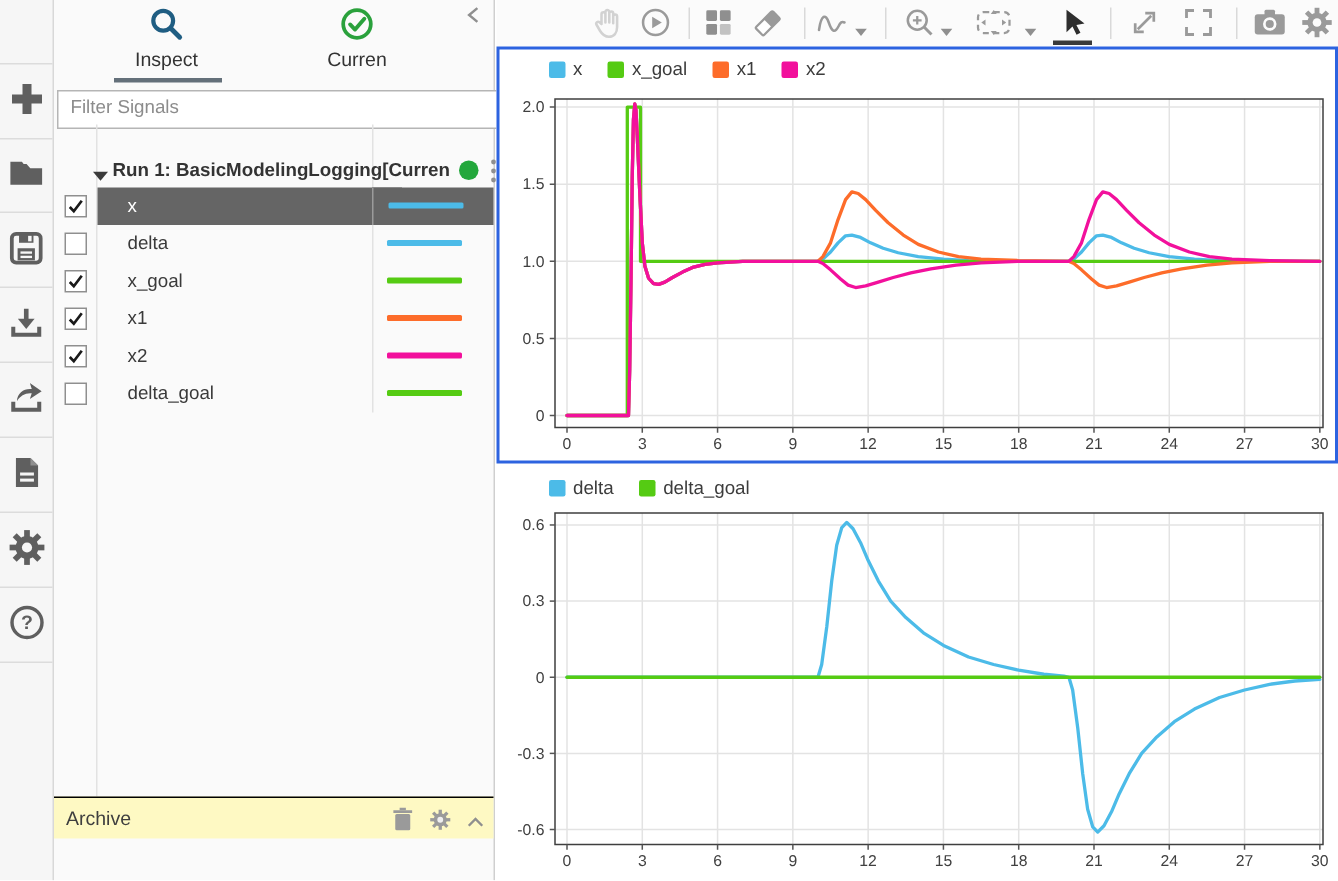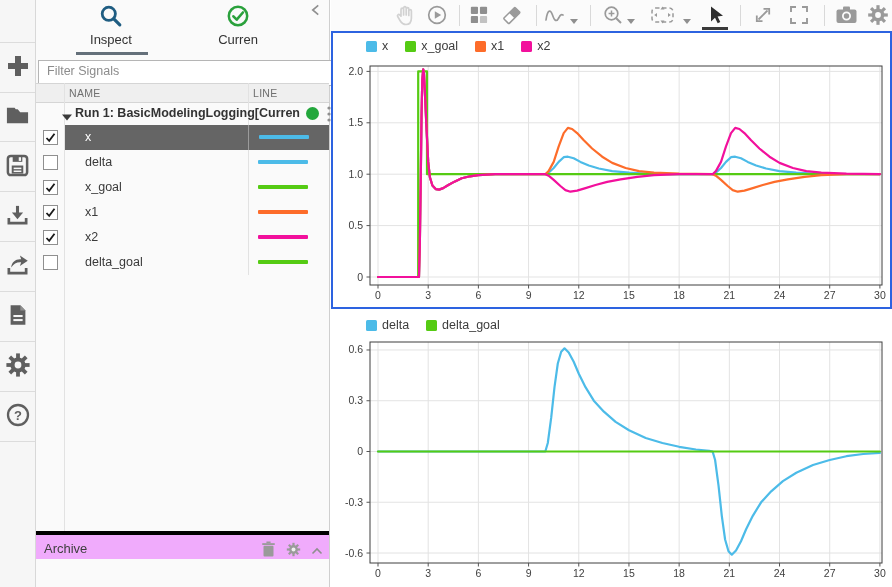--- a/index.html
+++ b/index.html
@@ -40,22 +40,22 @@
   .cbcell{position:absolute;left:0;top:0;width:28px;height:25px;}
   .cb{position:absolute;left:7px;top:5px;width:13px;height:13px;background:#fff;
       border:1px solid #8f8f8f;display:flex;align-items:center;justify-content:center;}
   .ncell{position:absolute;left:29px;top:0;width:183px;height:25px;line-height:25px;
          padding-left:20px;color:#3a3a3a;}
   .lcell{position:absolute;left:212px;top:0;width:81px;height:25px;}
   .chip{position:absolute;left:10px;top:10px;width:50px;height:4px;border-radius:1px;}
   .srow.sel .ncell,.srow.sel .lcell{background:#656565;color:#fff;}
   .srow.sel{background:transparent;}
   .srow.sel .lcell{border-left:1px solid #9b9b9b;box-sizing:border-box;}
-  .bbar{position:absolute;left:0;width:293px;height:28px;background:#f0abfc;
-        border-top:4px solid #000000;box-sizing:border-box;}
+  .bbar{position:absolute;left:0;width:293px;height:28px;background:#fef9c3;
+        border-top:1px solid #000000;box-sizing:border-box;}
   .bbar .blabel{position:absolute;left:8px;top:6px;font-size:13px;color:#3f3f3f;}
   .bbar .bicons{position:absolute;right:6px;top:5px;display:flex;gap:10px;align-items:center;}
   
   .plotpane{position:absolute;left:331px;top:0;width:561px;height:587px;background:#fff;}
   .toolbar{position:absolute;left:0;top:0;width:561px;height:31px;background:#fbfbfb;}
   .tbtn{position:absolute;top:4px;width:24px;height:24px;display:flex;align-items:center;
         justify-content:center;cursor:pointer;}
   .tsep{position:absolute;top:5px;width:1px;height:21px;background:#d9d9d9;}
   .tcaret{position:absolute;top:13px;cursor:pointer;}
   .cursor-underline{position:absolute;height:2.5px;background:#3a3a3a;top:27px;}
@@ -154,24 +154,20 @@
     </div>
     <div class="tab-underline"></div>
     <div class="collapse-btn">
       <span><svg width="11" height="14" viewBox="0 0 12 14">
             <path d="M9 2 3 7l6 5" fill="none" stroke="#8f8f8f" stroke-width="1.8"></path>
           </svg></span>
     </div>
 
     <input class="filter" placeholder="Filter Signals" style="">
 
-    <div class="thead">
-      <span class="hname">NAME</span>
-      <span class="hline">LINE</span>
-    </div>
     <div class="vline" style="left:28px;top:83px;height:448px"></div>
     <div class="vline" style="left:212px;top:83px;height:192px"></div>
 
     <div class="runrow">
       <span class="runcaret"><svg width="10" height="8" viewBox="0 0 10 8">
             <path d="M0 1.5h10L5 7.5z" fill="#3a3a3a"></path>
           </svg></span>
       <span class="runlabel">Run 1: BasicModelingLogging[Curren</span>
       <span class="rundot" style="background: rgb(35, 167, 60);"></span>
       <span class="kebab"><svg width="8" height="20" viewBox="0 0 8 20">

